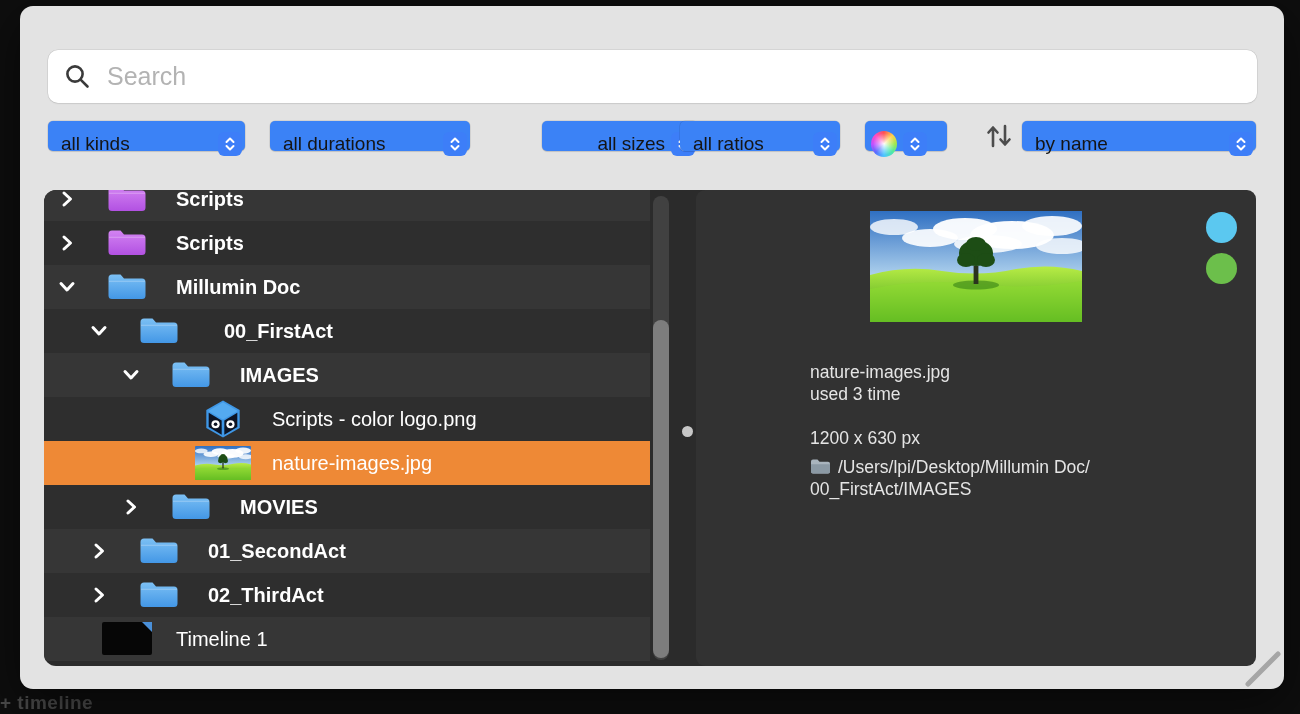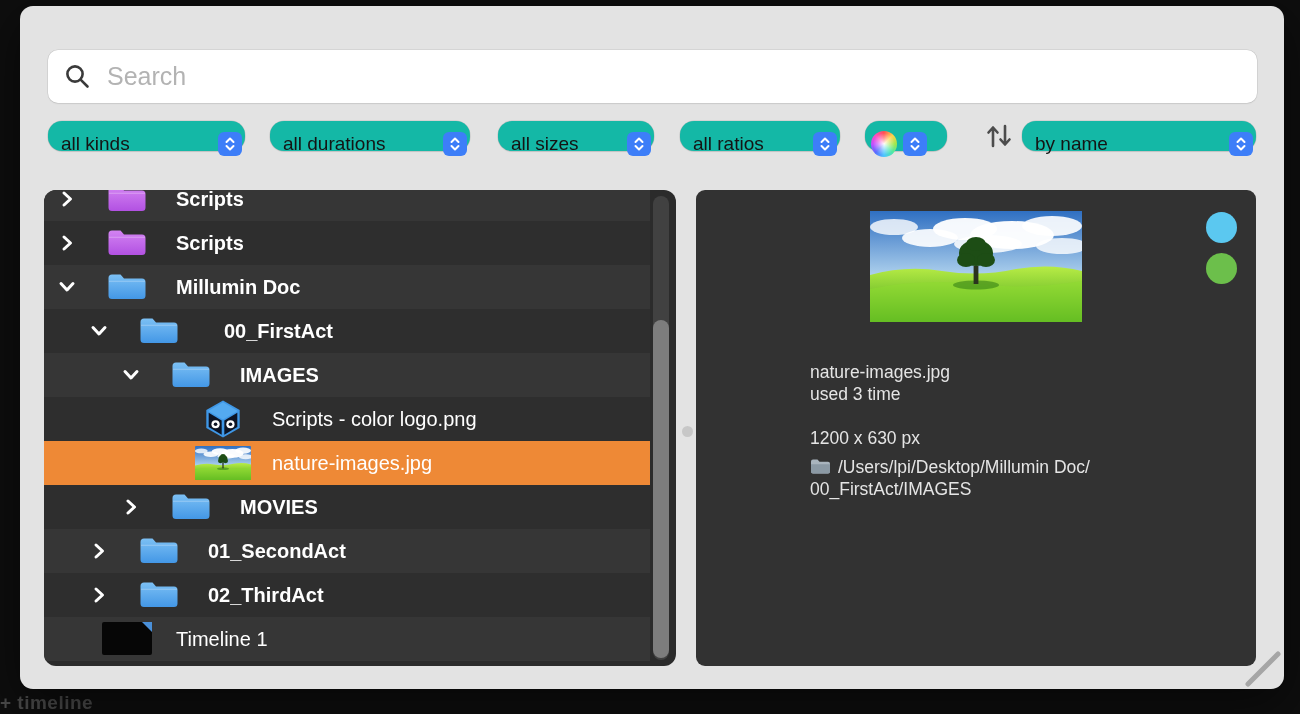--- a/index.html
+++ b/index.html
@@ -25,41 +25,41 @@
     display:flex;align-items:center;padding:0 14px 0 16px;
   }
   .searchbar svg{flex:none;}
   .searchbar input{
     border:none;outline:none;background:transparent;flex:1;
     font-size:25px;color:#333;margin-left:14px;font-family:inherit;
   }
   .searchbar input::placeholder{color:#b3b3b3;}
   
   .pill{
-    position:absolute;top:121px;height:30px;background:#14b8a6;border-radius:14px;
+    position:absolute;top:121px;height:30px;background:#3b82f6;border-radius:5px;
     box-shadow:0 0 0 0.5px rgba(0,0,0,.14), 0 1px 1px rgba(0,0,0,.08);
     display:flex;align-items:center;box-sizing:border-box;
     padding:15px 3px 0 13px;cursor:default;
   }
   .pill .val{font-size:19px;color:#141414;flex:1;white-space:nowrap;overflow:hidden;}
   .stepper{
     width:24px;height:24px;border-radius:6px;background:#3d7ef8;
     display:flex;align-items:center;justify-content:center;flex:none;margin-left:6px;
   }
   .colorwheel{
     width:26px;height:26px;border-radius:50%;flex:none;
     background:
       radial-gradient(circle at 50% 50%, rgba(255,255,255,.95) 0%, rgba(255,255,255,.4) 32%, rgba(255,255,255,0) 60%),
       conic-gradient(#ff5050,#ffd34d,#9fe84a,#4de8a8,#4dc6ff,#5a6cff,#c44dff,#ff4dc4,#ff5050);
   }
   .sorticon{position:absolute;left:983px;top:122px;width:32px;height:28px;}
   
   .treepanel{
     position:absolute;left:44px;top:190px;width:632px;height:476px;
-    background:#2b2b2b;border-radius:12px;overflow:hidden;
+    background:#2b2b2b;border-radius:12px;overflow:hidden;padding-left:41px;
   }
   .tree-row{position:absolute;left:0;width:606px;height:44px;}
   .row-light{background:#363636;}
   .row-dark{background:#2e2e2e;}
   .row-selected{background:#ee8936 !important;}
   .chev{position:absolute;top:12px;width:20px;height:20px;cursor:pointer;}
   .ticon{position:absolute;}
   .tlabel{
     position:absolute;top:0;line-height:44px;color:#ffffff;
     font-size:20px;white-space:nowrap;
@@ -121,21 +121,21 @@
 </div>
 <div class="pill" style="left:270px;width:200px;">
   <span class="val">all durations</span>
   <span class="stepper">
     <svg width="12" height="18" viewBox="0 0 12 18">
         <path d="M2.5 7 L6 3.5 L9.5 7" fill="none" stroke="#fff" stroke-width="2" stroke-linecap="round" stroke-linejoin="round"></path>
         <path d="M2.5 11 L6 14.5 L9.5 11" fill="none" stroke="#fff" stroke-width="2" stroke-linecap="round" stroke-linejoin="round"></path>
       </svg>
   </span>
 </div>
-<div class="pill" style="left:498px;width:156px;">
+<div class="pill" style="left:542px;width:156px;text-align:right;">
   <span class="val">all sizes</span>
   <span class="stepper">
     <svg width="12" height="18" viewBox="0 0 12 18">
         <path d="M2.5 7 L6 3.5 L9.5 7" fill="none" stroke="#fff" stroke-width="2" stroke-linecap="round" stroke-linejoin="round"></path>
         <path d="M2.5 11 L6 14.5 L9.5 11" fill="none" stroke="#fff" stroke-width="2" stroke-linecap="round" stroke-linejoin="round"></path>
       </svg>
   </span>
 </div>
 <div class="pill" style="left:680px;width:160px;">
   <span class="val">all ratios</span>

